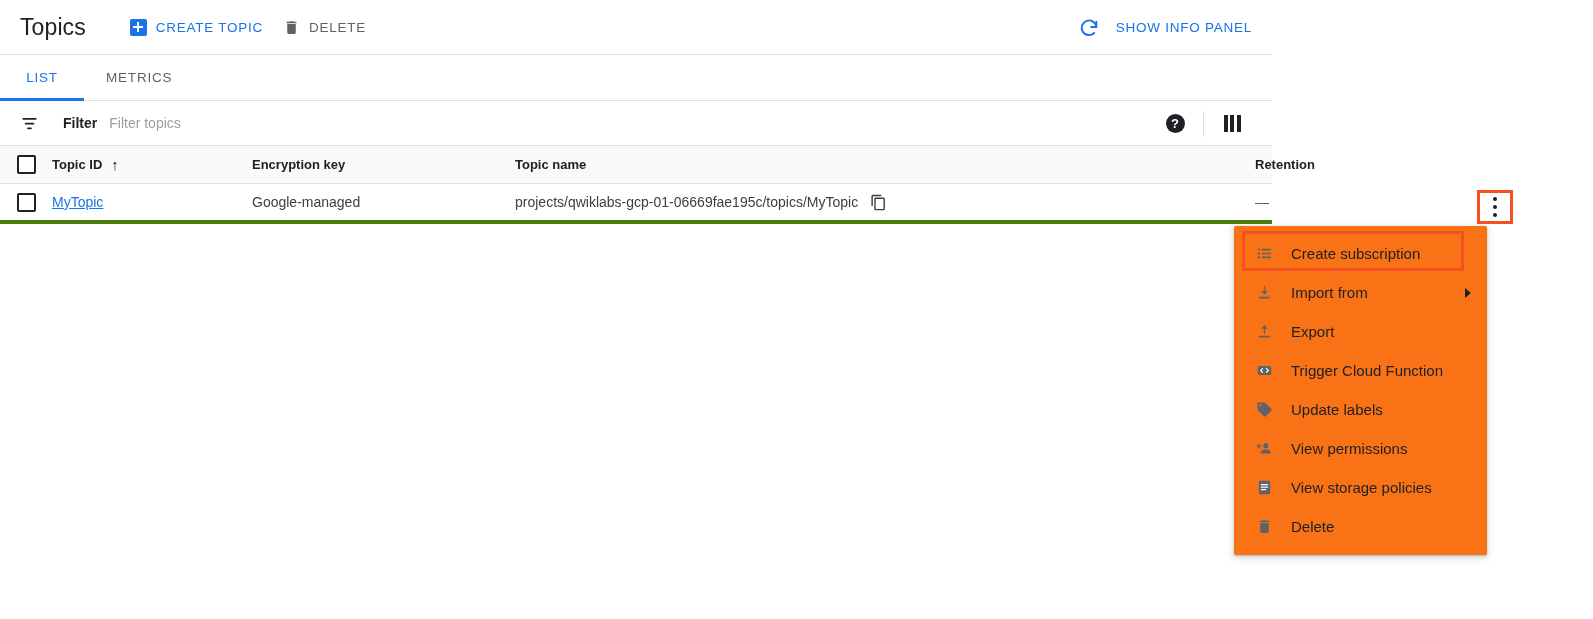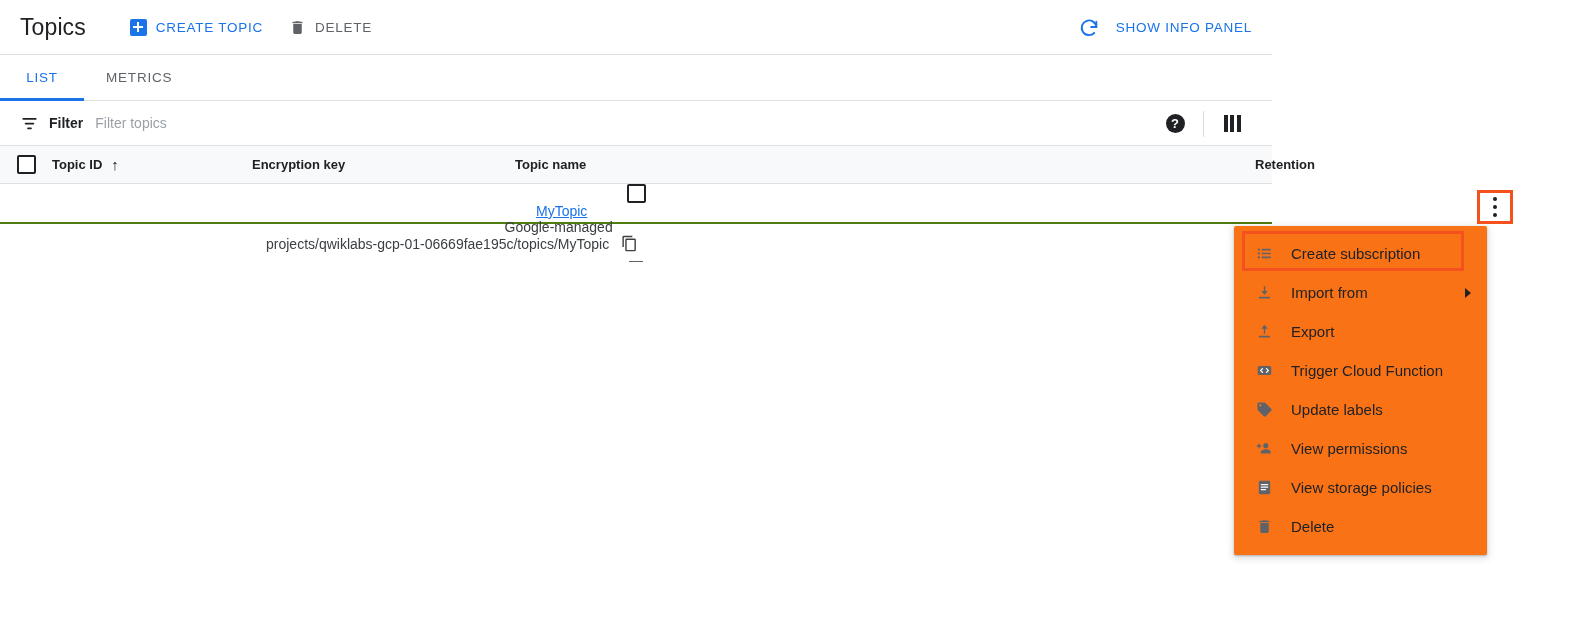--- a/index.html
+++ b/index.html
@@ -16,21 +16,21 @@
   .header {
     position: relative; height: 55px; width: 100%;
     display: flex; align-items: center;
     border-bottom: 1px solid #e0e0e0;
     background: #fff;
   }
   .page-title {
     font-size: 23px; font-weight: 400; color: #202124;
     margin-left: 20px; letter-spacing: .1px; white-space: nowrap;
   }
-  .hdr-actions { display:flex; align-items:center; margin-left: 42px; gap: 22px; }
+  .hdr-actions { display:flex; align-items:center; margin-left: 42px; gap: 16px; }
   .hdr-btn {
     display:flex; align-items:center; gap:9px;
     font-size: 13.5px; font-weight: 500; letter-spacing: .75px;
     cursor: pointer; background:none; border:none;
     font-family: "Liberation Sans", sans-serif;
     padding: 4px 2px;
   }
   .hdr-btn.blue { color: #1a73e8; }
   .hdr-btn.grey { color: #5f6368; }
   .hdr-right {
@@ -64,21 +64,21 @@
   .tab.active:after {
     content:""; position:absolute; left:0; right:0; bottom:-1px;
     height:3px; background:#1a73e8;
   }
 
   
   .filterbar {
     position:relative; height: 45px; display:flex; align-items:center;
     border-bottom: 1px solid #e0e0e0; background:#fff;
   }
-  .filter-left { display:flex; align-items:center; margin-left: 20px; gap: 10px; }
+  .filter-left { display:flex; align-items:center; margin-left: 20px; gap: 24px; }
   .filter-label { font-size: 14px; font-weight:600; color:#202124; }
   .filter-input {
     border:none; outline:none; background:transparent;
     font-size: 14px; color:#3c4043; margin-left: 12px; width: 480px;
     font-family: "Liberation Sans", sans-serif;
   }
   .filter-input::placeholder { color:#9aa0a6; }
   .filter-right {
     position:absolute; right:18px; top:0; height:45px;
     display:flex; align-items:center; gap: 0;
@@ -95,22 +95,22 @@
 
   
   .thead {
     height: 38px; display:flex; align-items:center;
     background:#f8f9fa;
     border-bottom:1px solid #e0e0e0;
     font-size:13px; font-weight:700; color:#202124;
   }
   .trow {
     height: 40px; display:flex; align-items:center;
-    border-bottom:2px solid #4d7c0f;
-    font-size:14px; color:#3c4043; background:#fff;flex-direction:column;
+    border-bottom:4px solid #4d7c0f;
+    font-size:14px; color:#3c4043; background:#fff;
   }
   .cb-cell { width:52px; display:flex; align-items:center; justify-content:center; flex:0 0 auto;}
   .cbox {
     width:19px; height:19px; border:2px solid #202124; border-radius:2px;
     background:#fff; cursor:pointer;
   }
   .c-topicid { width: 200px; flex:0 0 auto; display:flex; gap:9px; }
   .c-enc     { width: 263px; flex:0 0 auto; }
   .c-name    { width: 740px; flex:0 0 auto; display:flex; align-items:center; gap:12px;}
   .c-ret     { flex:1 1 auto; }

